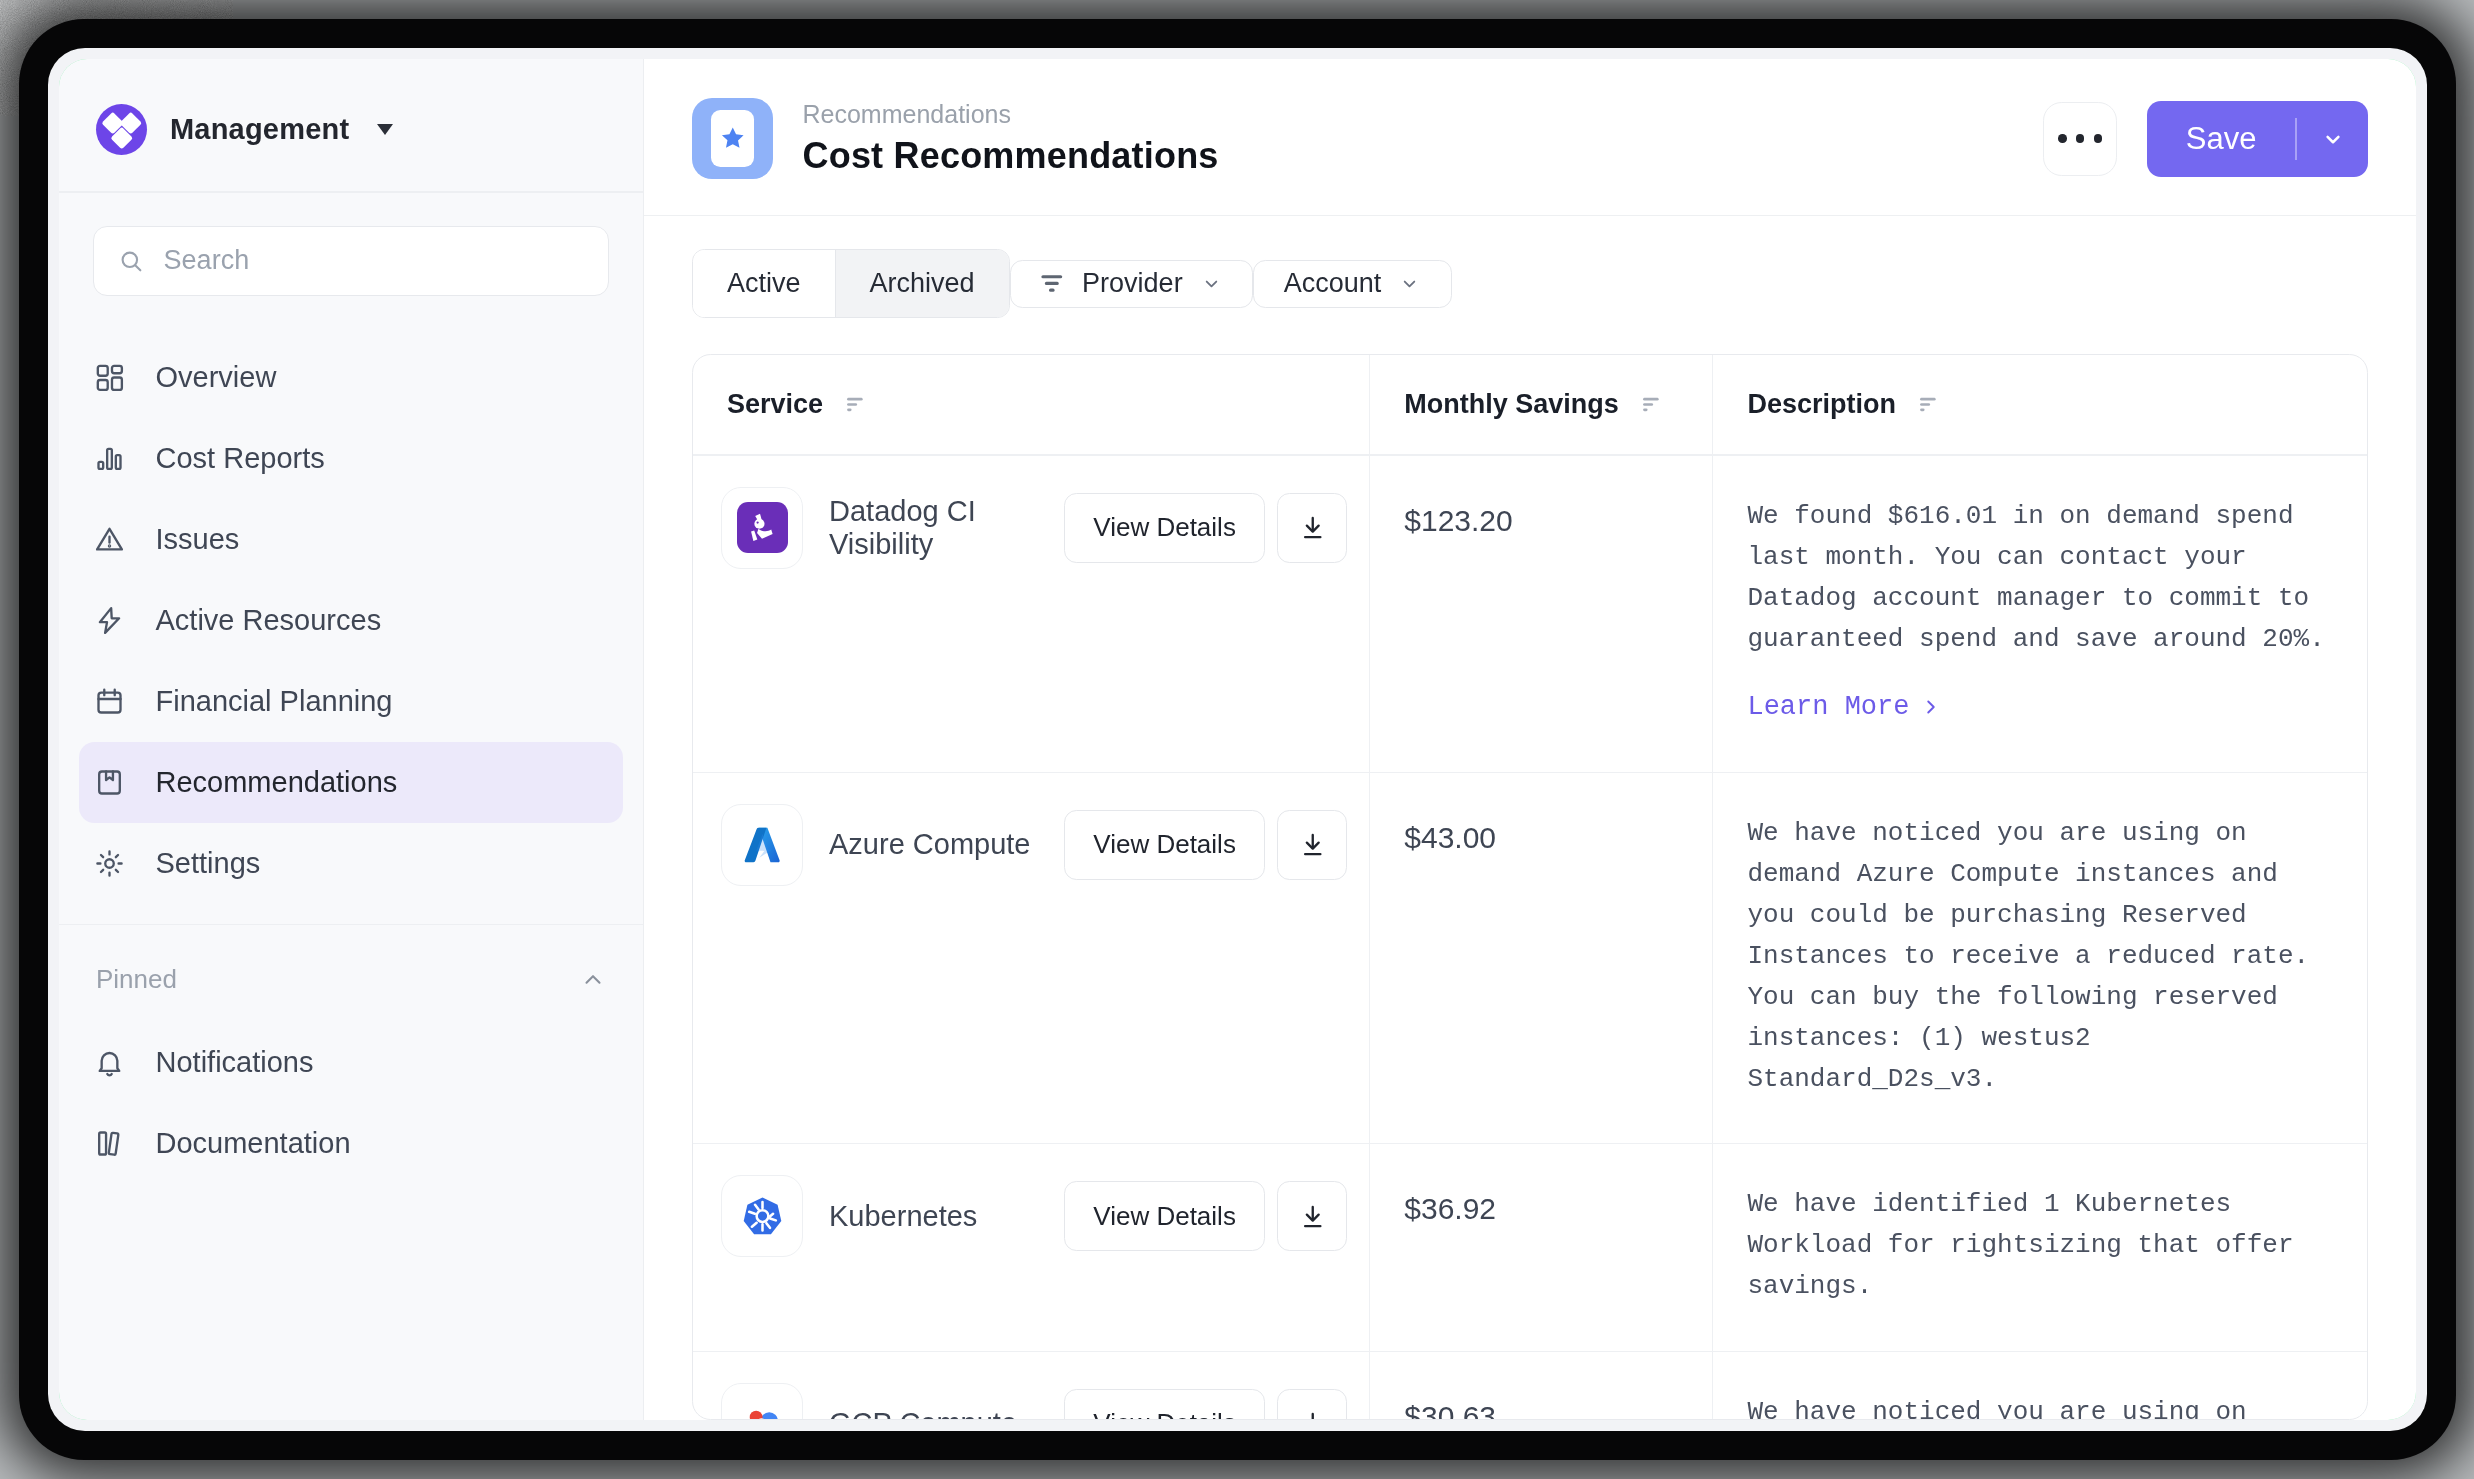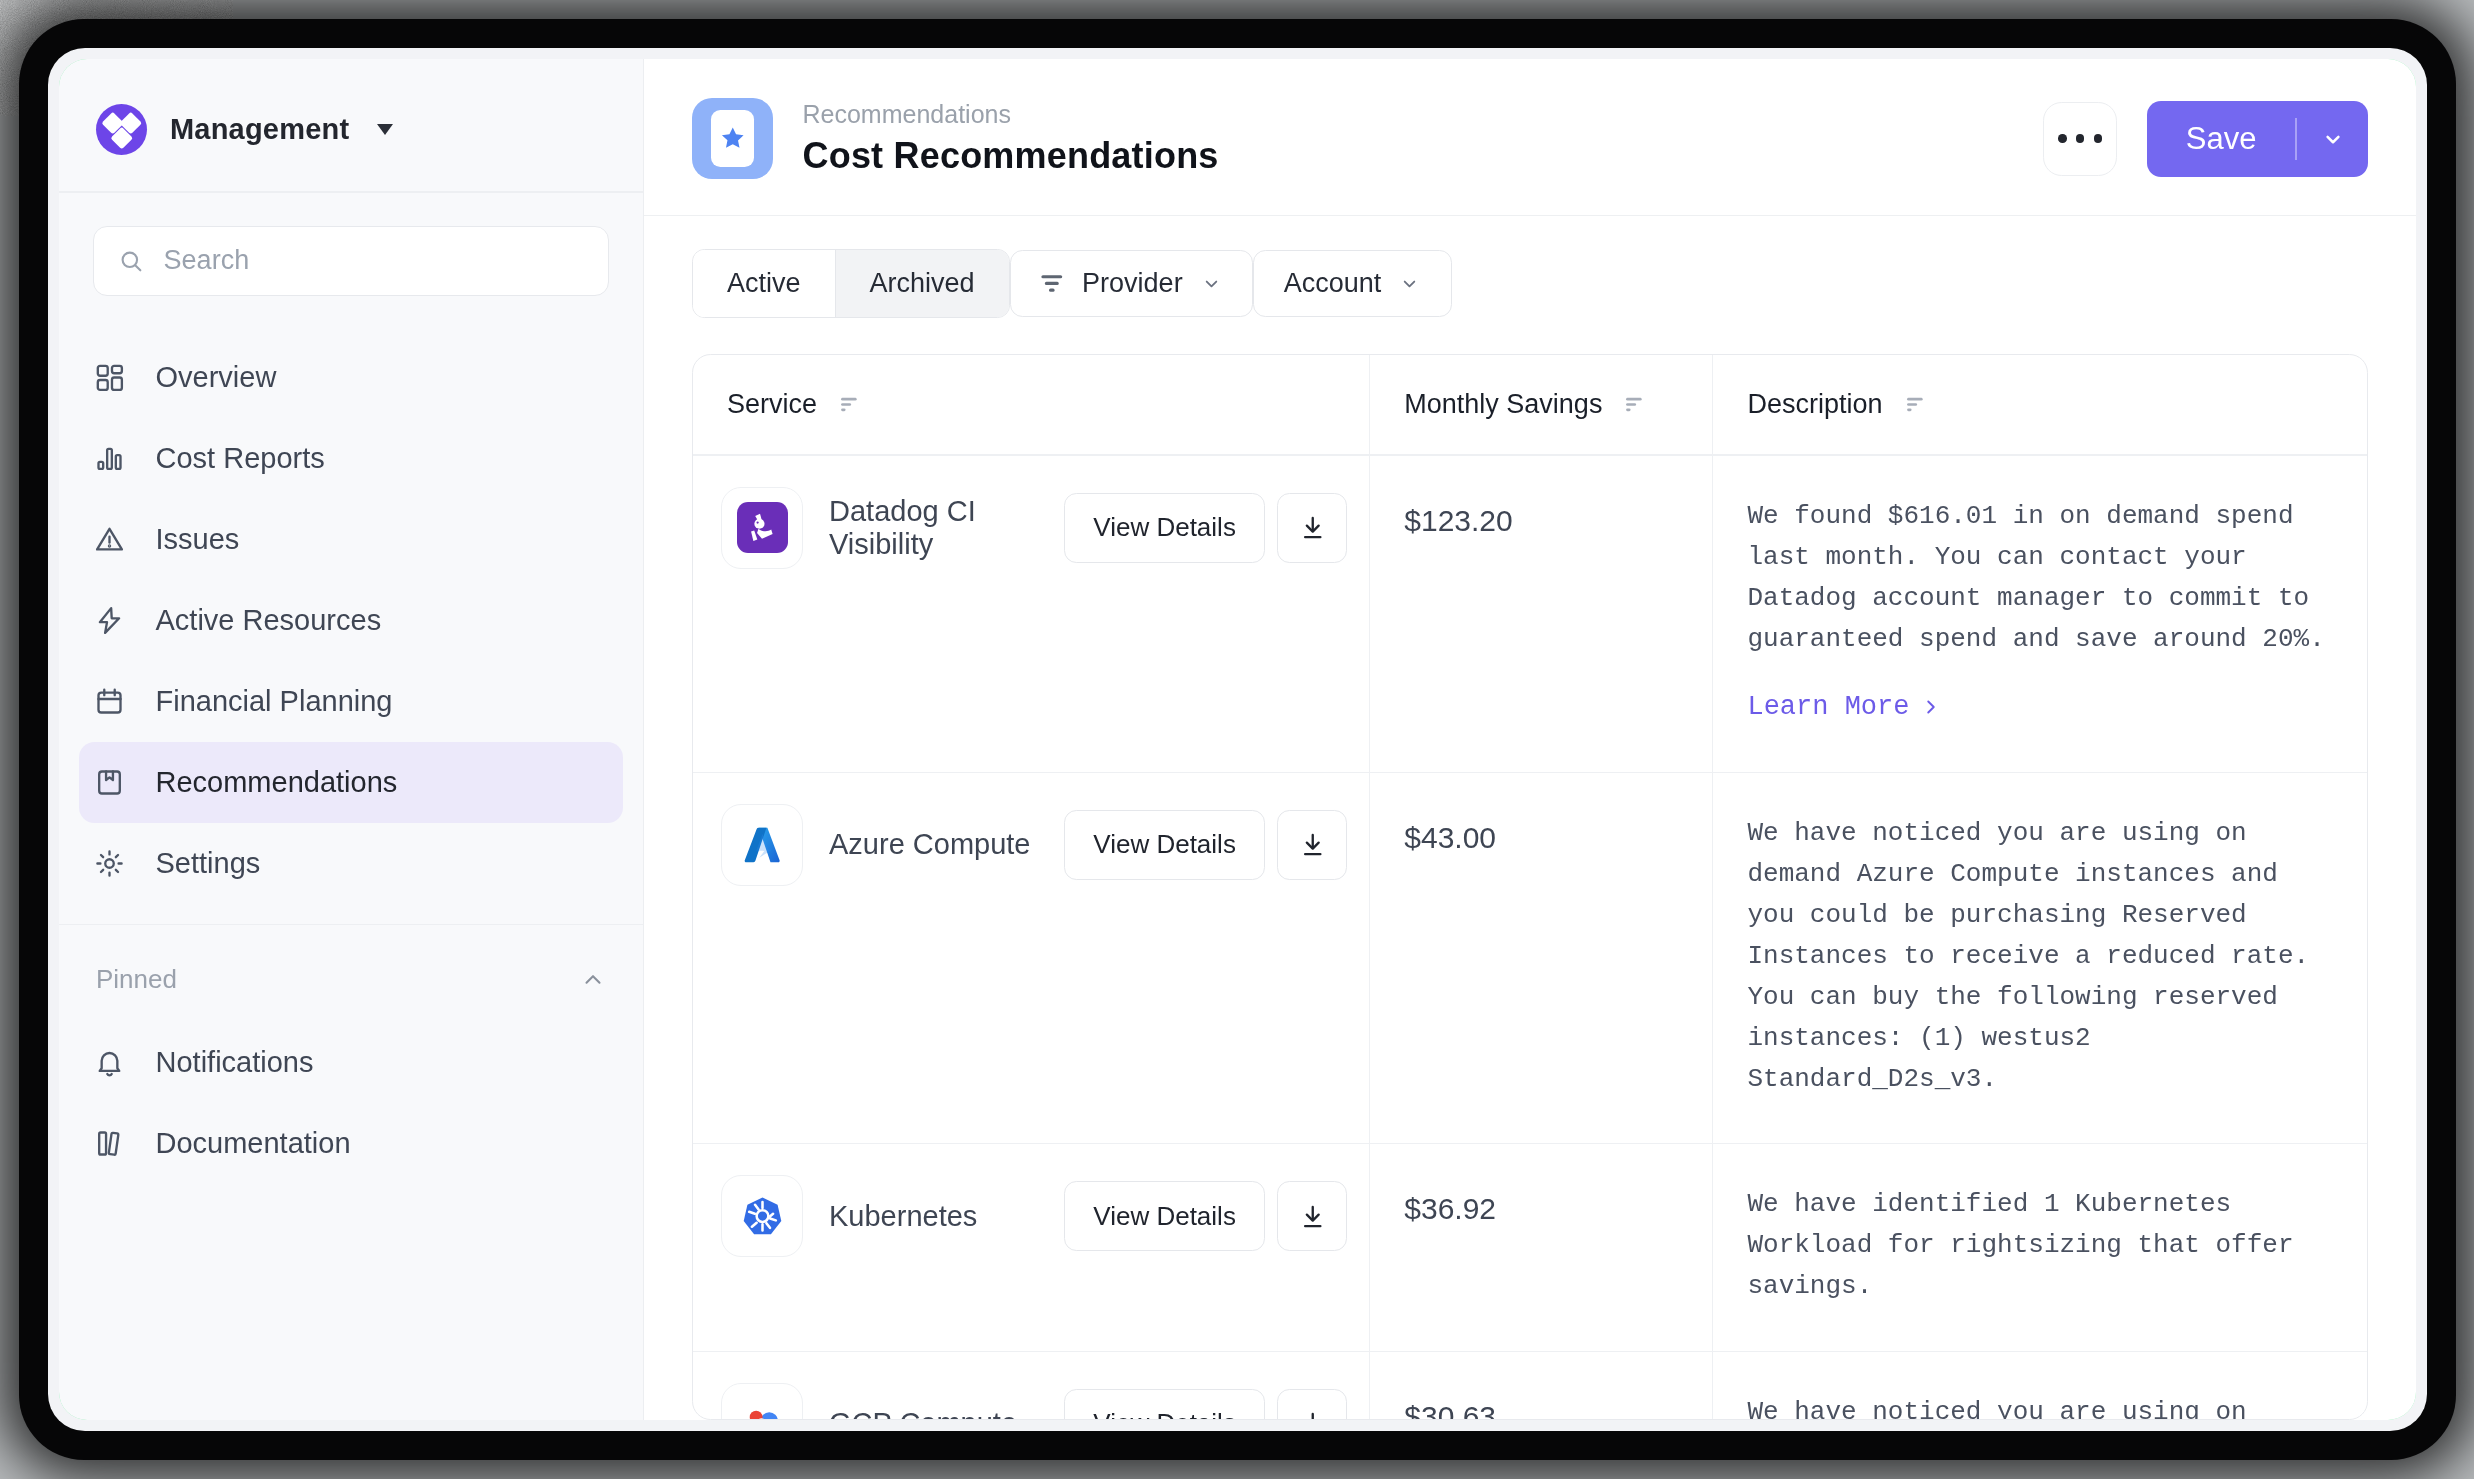--- a/index.html
+++ b/index.html
@@ -52,27 +52,27 @@
   .save-btn { height:76px; border-radius:14px; background:#7468F0; display:flex; align-items:stretch; overflow:hidden; cursor:pointer; }
   .save-main { display:flex; align-items:center; padding:0 39px; font-size:31px; color:#fff; font-weight:500; }
   .save-sep { width:1.6px; background:rgba(255,255,255,.38); margin:17px 0; }
   .save-caret { display:flex; align-items:center; justify-content:center; width:71px; color:#fff; }
 
   .filter-row { display:flex; align-items:center; padding:33px 48px 28px; }
   .segmented { display:flex; border:1.6px solid #E5E7EB; border-radius:12.4px; overflow:hidden; background:#fff; }
   .seg { height:67px; display:flex; align-items:center; padding:0 34px; font-size:27px; color:#262B35; cursor:pointer; background:#fff; }
   .seg + .seg { border-left:1.6px solid #E5E7EB; }
   .seg.selected { background:#F2F3F5; }
-  .filter-btn { height:67px; display:flex; align-items:center; gap:17px; padding:0 29.5px; border:1.6px solid #E5E7EB; border-radius:12.4px; background:#fff; font-size:27px; color:#262B35; cursor:pointer; }
+  .filter-btn { height:48px; display:flex; align-items:center; gap:17px; padding:0 29.5px; border:1.6px solid #E5E7EB; border-radius:12.4px; background:#fff; font-size:27px; color:#262B35; cursor:pointer; }
   .filter-btn svg.chev { color:#6B7280; }
 
   
   .table-card { margin:7.8px 48px 0; border:1.6px solid #E8EAEE; border-radius:18.6px; overflow:hidden; background:#fff; }
   .tgrid { display:grid; grid-template-columns:40.4% 20.5% 39.1%; }
-  .th { display:flex; align-items:center; gap:23px; padding:34px 34px; font-size:27px; font-weight:400; color:#1A1F29; }
+  .th { display:flex; align-items:center; gap:23px; padding:34px 34px; font-size:27px; font-weight:700; color:#1A1F29; }
   .thead { border-bottom:1.6px solid #EEF0F3; }
   .col-sep { border-left:1.6px solid #EEF0F3; }
   .trow { border-top:1.6px solid #EEF0F3; }
   .trow:first-of-type { border-top:none; }
   .cell { padding:31px 34px; }
   .service-cell { display:flex; align-items:center; gap:0; padding:31px 22px 31px 28px; align-self:start; }
   .chip { width:82px; height:82px; border-radius:20px; border:1.6px solid #EEF0F3; background:#fff; display:flex; align-items:center; justify-content:center; flex:0 0 82px; }
   .svc-name { font-size:29px; color:#3E4553; margin-left:26px; flex:1; min-width:0; }
   .view-btn { height:70px; padding:0 28px; border-radius:12.4px; border:1.6px solid #E5E7EB; background:#fff; font-size:26px; color:#20242D; display:flex; align-items:center; cursor:pointer; white-space:nowrap; margin-right:12.4px; }
   .dl-btn { width:70px; height:70px; border-radius:12.4px; border:1.6px solid #E5E7EB; background:#fff; display:flex; align-items:center; justify-content:center; cursor:pointer; flex:0 0 70px; }

